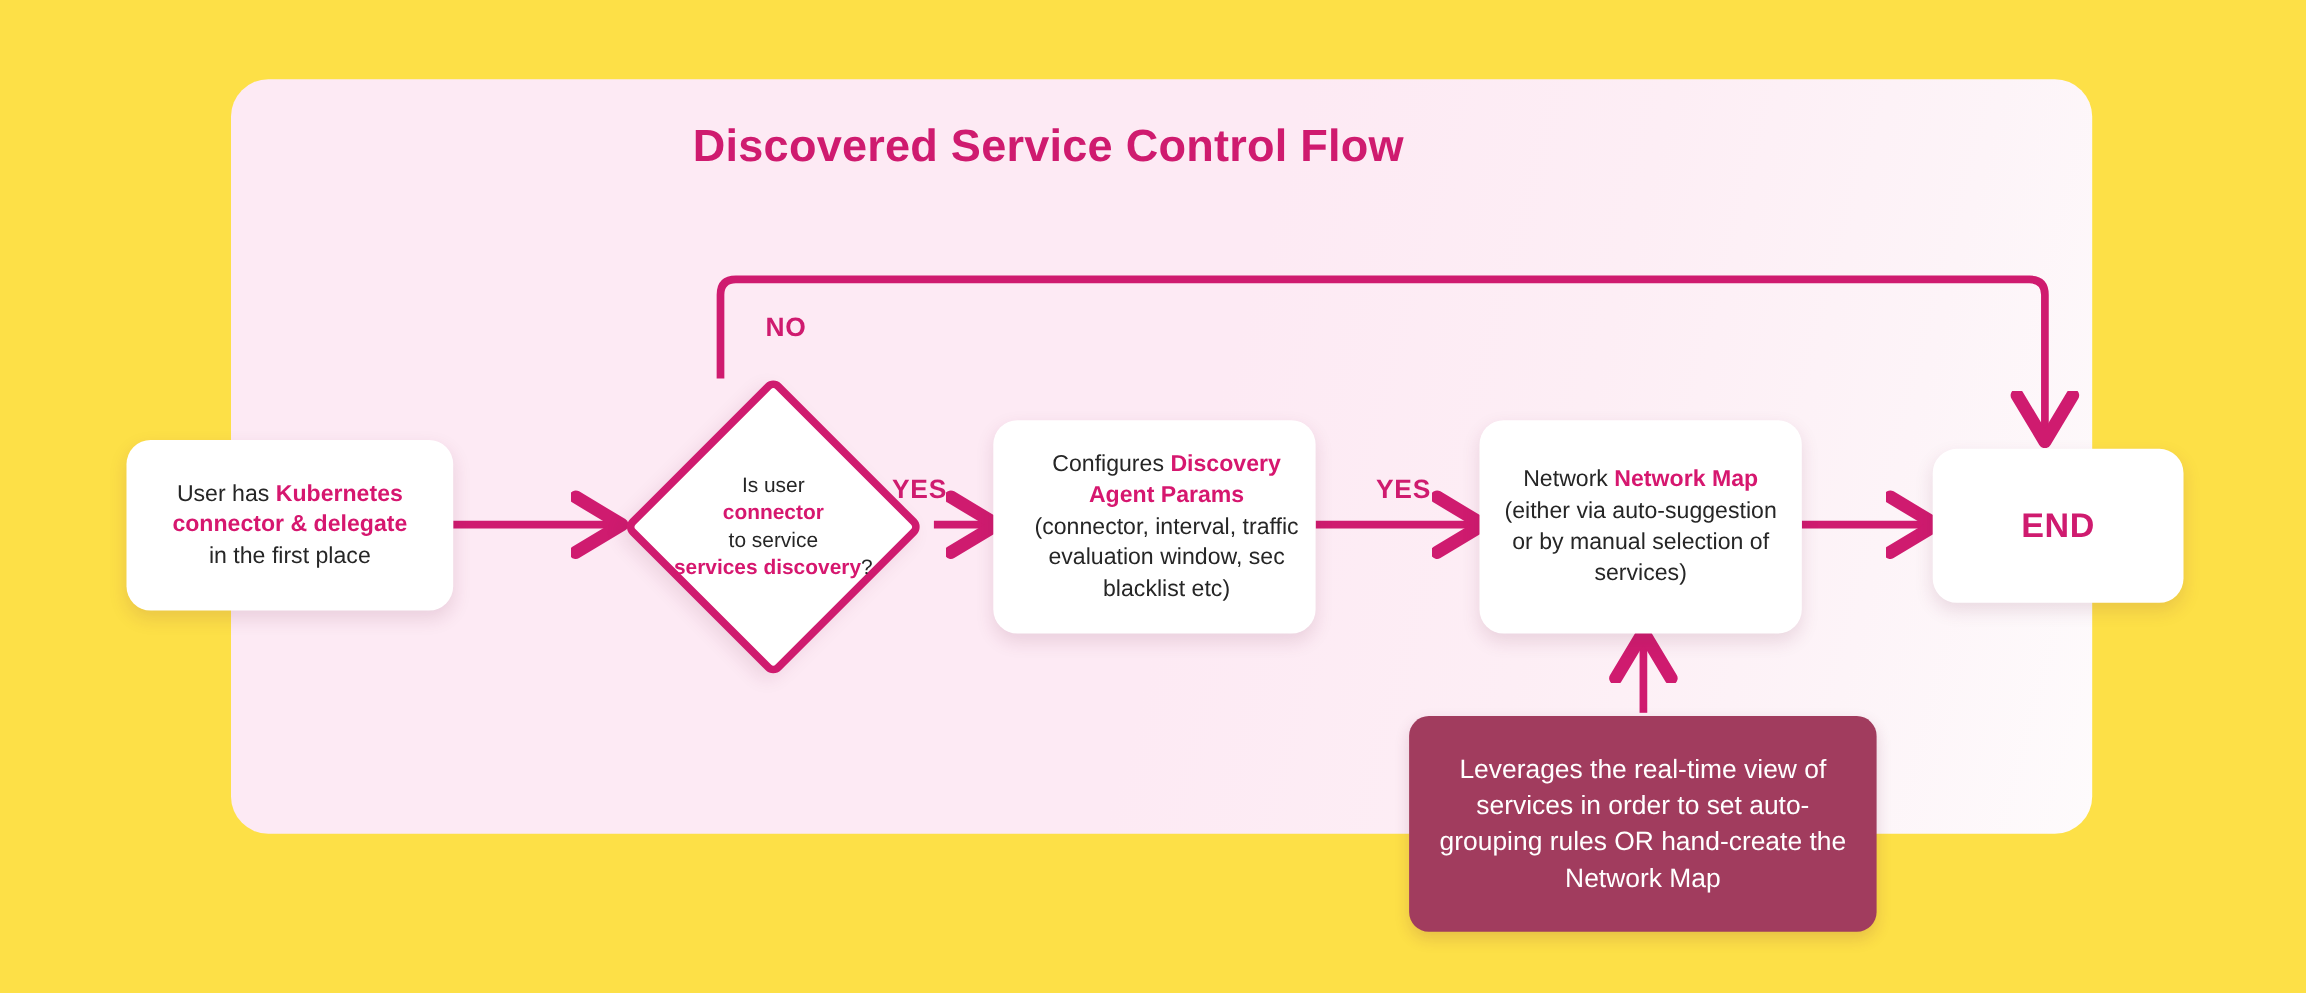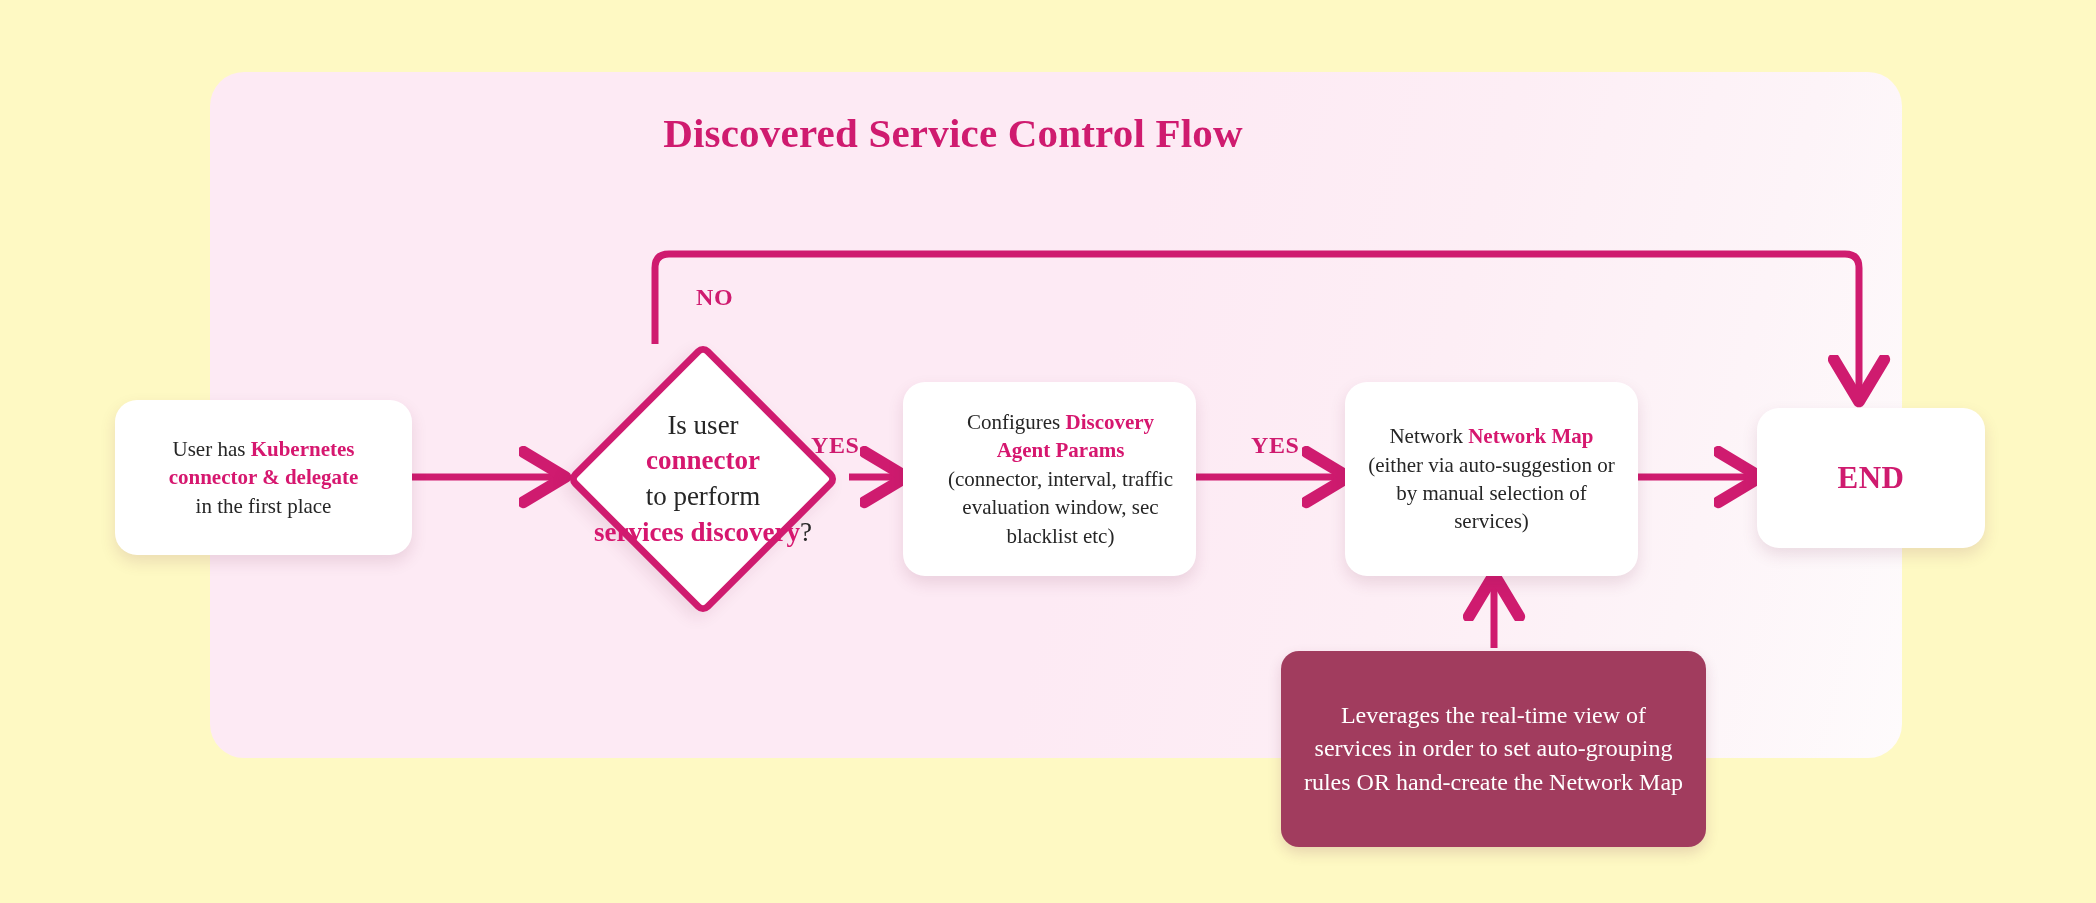--- a/index.html
+++ b/index.html
@@ -10,22 +10,21 @@
   body {
     width: 2096px;
     height: 903px;
     font-family: "Liberation Sans", sans-serif;
     overflow: hidden;
   }
   #canvas {
     position: relative;
     width: 2096px;
     height: 903px;
-    background: #fef9c3;
-    font-family: Liberation Serif, serif;
+    background: #fde047;
   }
 
   
   .panel {
     position: absolute;
     left: 210px;
     top: 72px;
     width: 1692px;
     height: 686px;
     border-radius: 34px;
@@ -120,21 +119,21 @@
   .diamond-text {
     position: absolute;
     left: 0;
     top: 0;
     width: 282px;
     height: 282px;
     display: flex;
     align-items: center;
     justify-content: center;
     text-align: center;
-    font-size: 27px;
+    font-size: 19px;
     line-height: 1.32;
     color: #262626;
   }
   .diamond-text .hl { color: #d6176f; font-weight: bold; }
 
   
   #node-note {
     position: absolute;
     left: 1281px;
     top: 651px;
@@ -215,21 +214,21 @@
       <span>in the first place</span>
     </div>
   </div>
 
   <div class="diamond-wrap">
     <div class="diamond-shape"></div>
     <div class="diamond-text">
       <div>
         <span>Is user</span><br>
         <span class="hl">connector</span><br>
-        <span>to perform</span><br>
+        <span>to service</span><br>
         <span class="hl">services discovery</span><span>?</span>
       </div>
     </div>
   </div>
 
   <div class="node" id="node-configure">
     <div>
       <span>Configures </span><span class="hl">Discovery Agent Params</span><br>
       <span>(connector, interval, traffic evaluation window, sec blacklist etc)</span>
     </div>

